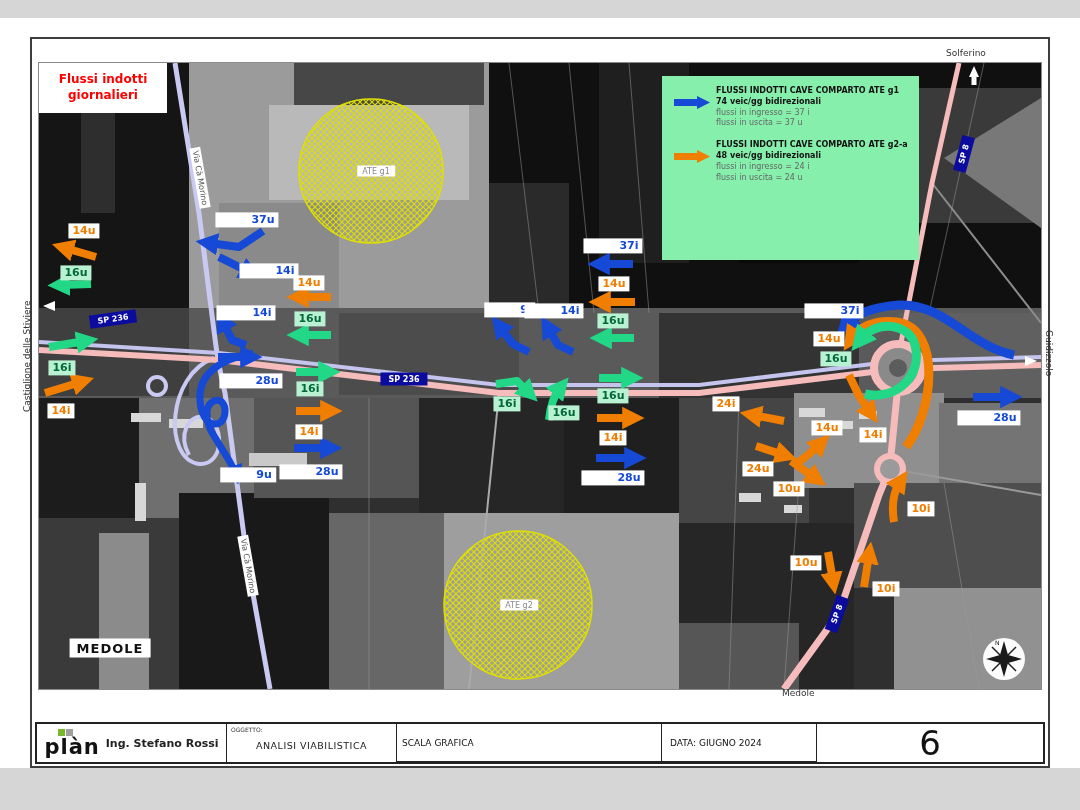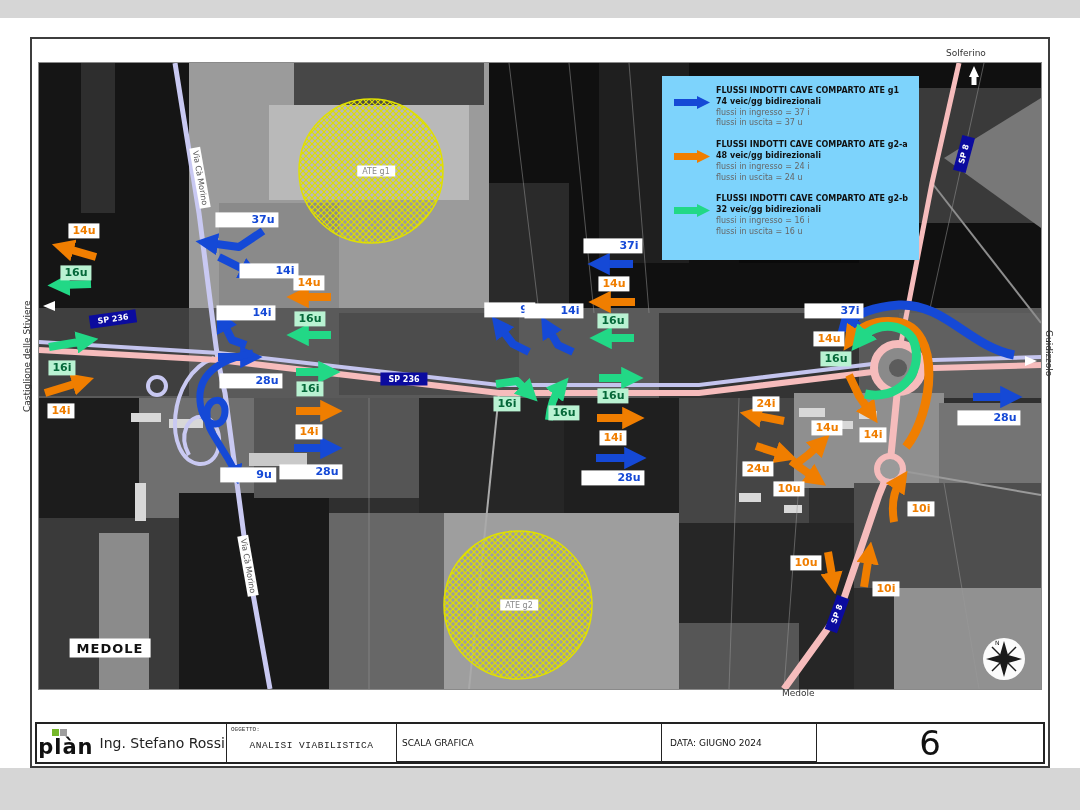--- a/index.html
+++ b/index.html
@@ -19,53 +19,53 @@
          padding:2px 8px;white-space:nowrap;z-index:4;}
   .vlbl{position:absolute;background:#fff;color:#555;font-size:8px;padding:1px 3px;white-space:nowrap;z-index:4;}
   .alabel{position:absolute;transform:translate(-50%,-50%);background:#fff;color:#8a8a8a;
           font-size:8px;padding:1px 5px;z-index:5;white-space:nowrap;}
   .townbox{position:absolute;transform:translate(-50%,-50%);background:#fff;color:#111;
            font-weight:bold;font-size:13px;padding:2px 7px;z-index:5;letter-spacing:1px;}
   .redbox{position:absolute;left:0;top:0;width:128px;height:50px;background:#fff;z-index:6;
           display:flex;align-items:center;justify-content:center;text-align:center;
           color:#f00;font-weight:bold;font-size:12px;line-height:1.3;}
   
-  .legendbox{position:absolute;left:623px;top:13px;width:257px;height:184px;background:#7dd3fc;z-index:6;
+  .legendbox{position:absolute;left:623px;top:13px;width:257px;height:184px;background:#86efac;z-index:6;
              padding:10px 0 8px 10px;box-sizing:border-box;}
   .lentry{display:flex;margin-bottom:11px;}
   .lentry .ic{width:44px;flex:0 0 44px;padding-top:8px;}
   .lentry .tx{font-size:8px;color:#666;line-height:1.35;}
   .lentry .tx .t1,.lentry .tx .t2{font-weight:bold;color:#111;}
   
   .edge{position:absolute;color:#333;font-size:9px;z-index:3;white-space:nowrap;}
   .vert-up{writing-mode:vertical-rl;transform:rotate(180deg);}
   .vert-dn{writing-mode:vertical-rl;}
   
   .tblock{position:absolute;left:35px;top:722px;width:1010px;height:42px;border:2px solid #222;
           box-sizing:border-box;display:flex;background:#fff;z-index:7;font-size:9px;color:#111;}
   .tcell{border-right:1px solid #222;box-sizing:border-box;position:relative;}
   .tcell .small{position:absolute;left:4px;top:2px;font-size:6px;color:#333;}
   .tcell .val{position:absolute;left:0;right:0;top:16px;text-align:center;font-size:9.5px;color:#222;letter-spacing:.5px;}
   .c-logo{width:190px;display:flex;align-items:center;justify-content:center;gap:6px;}
-  .c-ogg{width:170px;font-family:Liberation Mono, monospace;} .c-ela{width:150px;}
+  .c-ogg{width:170px;} .c-ela{width:150px;}
   .c-mid{width:420px;display:flex;flex-direction:row;}
   .c-mid .rowt{flex:1;display:flex;border-bottom:1px solid #222;}
   .c-mid .rowb{flex:1;display:flex;align-items:center;}
   .c-mid .scala{width:265px;border-right:1px solid #222;box-sizing:border-box;display:flex;align-items:center;padding-left:5px;}
   .c-mid .data{flex:1;display:flex;align-items:center;padding-left:8px;}
   .c-mid .rowb .lgd{padding-left:5px;width:90px;}
   .swatch{width:22px;height:13px;background:#d8d800;margin-right:10px;
           background-image:repeating-linear-gradient(45deg,#fff 0 1px,transparent 1px 4px),repeating-linear-gradient(-45deg,#fff 0 1px,transparent 1px 4px);}
   .c-num{flex:1;display:flex;align-items:center;justify-content:center;border-right:none;
          font-size:34px;color:#111;font-weight:400;}
   .logo-art{display:flex;flex-direction:column;align-items:flex-start;}
   .logo-sq{display:flex;gap:1px;margin-left:14px;margin-bottom:1px;}
   .logo-sq i{width:7px;height:7px;display:block;}
   .logo-word{font-weight:bold;font-size:21px;color:#111;letter-spacing:1px;line-height:1;}
-  .logo-sub{font-size:14px;color:#222;}
+  .logo-sub{font-size:11px;color:#222;font-weight:bold;}
 </style>
 </head>
 <body>
 
 <div class="canvas">
   <div class="page"></div>
   <div class="pborder"></div>
 
   <div class="edge vert-up" style="left:22px;top:232px;height:180px;">Castiglione delle Stiviere</div>
   <div class="edge" style="left:946px;top:48px;">Solferino</div>
@@ -228,20 +228,26 @@
 
       <g>
         <circle cx="965" cy="596" r="21" fill="#ffffff" opacity="0.96"></circle>
         <polygon points="965,578 969,592 983,596 969,600 965,614 961,600 947,596 961,592" fill="#1a1a1a"></polygon>
         <line x1="953" y1="584" x2="977" y2="608" stroke="#1a1a1a" stroke-width="1.5"></line>
         <line x1="977" y1="584" x2="953" y2="608" stroke="#1a1a1a" stroke-width="1.5"></line>
         <text x="956" y="582" font-size="6" fill="#111">N</text>
       </g>
     </svg>
 
+    <div class="redbox">
+      <div>
+        <div>Flussi indotti</div>
+        <div>giornalieri</div>
+      </div>
+    </div>
 
     <div class="legendbox">
       <div class="lentry">
         <div class="ic">
           <svg width="38" height="13">
               <line x1="2" y1="6.5" x2="25" y2="6.5" stroke="#1549d6" stroke-width="7"></line>
               <polygon points="25,0 38,6.5 25,13" fill="#1549d6"></polygon>
             </svg>
         </div>
         <div class="tx">
@@ -256,34 +262,20 @@
           <svg width="38" height="13">
               <line x1="2" y1="6.5" x2="25" y2="6.5" stroke="#f07e00" stroke-width="7"></line>
               <polygon points="25,0 38,6.5 25,13" fill="#f07e00"></polygon>
             </svg>
         </div>
         <div class="tx">
           <div class="t1">FLUSSI INDOTTI CAVE COMPARTO ATE g2-a</div>
           <div class="t2">48 veic/gg bidirezionali</div>
           <div>flussi in ingresso = 24 i</div>
           <div>flussi in uscita = 24 u</div>
-        </div>
-      </div>
-      <div class="lentry">
-        <div class="ic">
-          <svg width="38" height="13">
-              <line x1="2" y1="6.5" x2="25" y2="6.5" stroke="#22d886" stroke-width="7"></line>
-              <polygon points="25,0 38,6.5 25,13" fill="#22d886"></polygon>
-            </svg>
-        </div>
-        <div class="tx">
-          <div class="t1">FLUSSI INDOTTI CAVE COMPARTO ATE g2-b</div>
-          <div class="t2">32 veic/gg bidirezionali</div>
-          <div>flussi in ingresso = 16 i</div>
-          <div>flussi in uscita = 16 u</div>
         </div>
       </div>
     </div>
 
     <div class="flbl b" style="left:208px;top:157px">37u</div>
     <div class="flbl b" style="left:230px;top:208px">14i</div>
     <div class="flbl b" style="left:207px;top:250px">14i</div>
     <div class="flbl b" style="left:212px;top:318px">28u</div>
     <div class="flbl b" style="left:209px;top:412px">9u</div>
     <div class="flbl b" style="left:272px;top:409px">28u</div>
@@ -293,21 +285,21 @@
     <div class="flbl b" style="left:574px;top:415px">28u</div>
     <div class="flbl b" style="left:795px;top:248px">37i</div>
     <div class="flbl b" style="left:950px;top:355px">28u</div>
     <div class="flbl o" style="left:45px;top:168px">14u</div>
     <div class="flbl o" style="left:22px;top:348px">14i</div>
     <div class="flbl o" style="left:270px;top:220px">14u</div>
     <div class="flbl o" style="left:270px;top:369px">14i</div>
     <div class="flbl o" style="left:575px;top:221px">14u</div>
     <div class="flbl o" style="left:574px;top:375px">14i</div>
     <div class="flbl o" style="left:790px;top:276px">14u</div>
-    <div class="flbl o" style="left:727px;top:341px">24i</div>
+    <div class="flbl o" style="left:687px;top:341px">24i</div>
     <div class="flbl o" style="left:788px;top:365px">14u</div>
     <div class="flbl o" style="left:834px;top:372px">14i</div>
     <div class="flbl o" style="left:719px;top:406px">24u</div>
     <div class="flbl o" style="left:750px;top:426px">10u</div>
     <div class="flbl o" style="left:882px;top:446px">10i</div>
     <div class="flbl o" style="left:767px;top:500px">10u</div>
     <div class="flbl o" style="left:847px;top:526px">10i</div>
     <div class="flbl g" style="left:37px;top:210px">16u</div>
     <div class="flbl g" style="left:23px;top:305px">16i</div>
     <div class="flbl g" style="left:271px;top:256px">16u</div>

